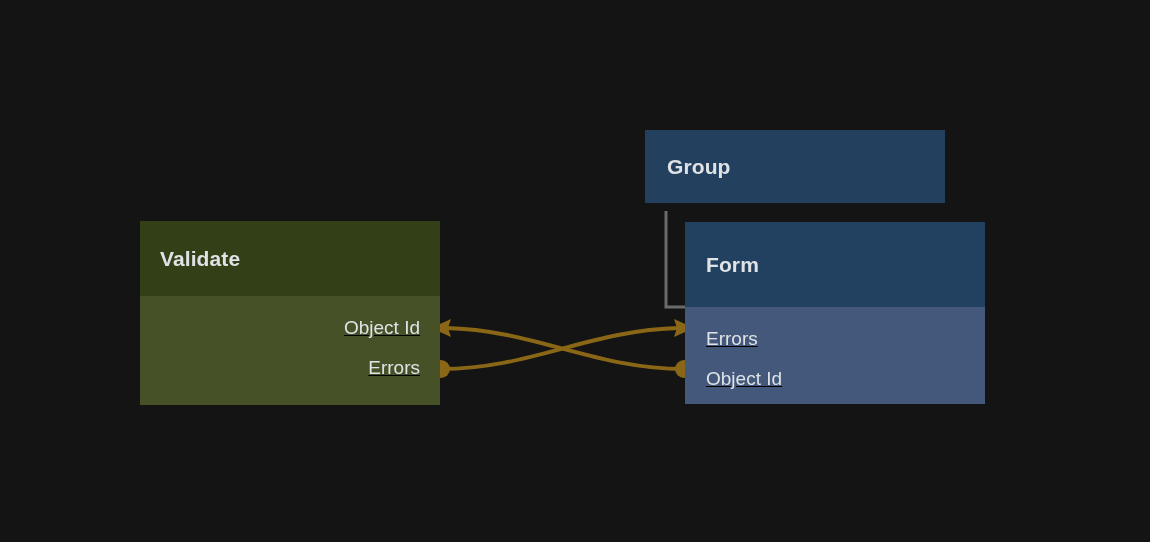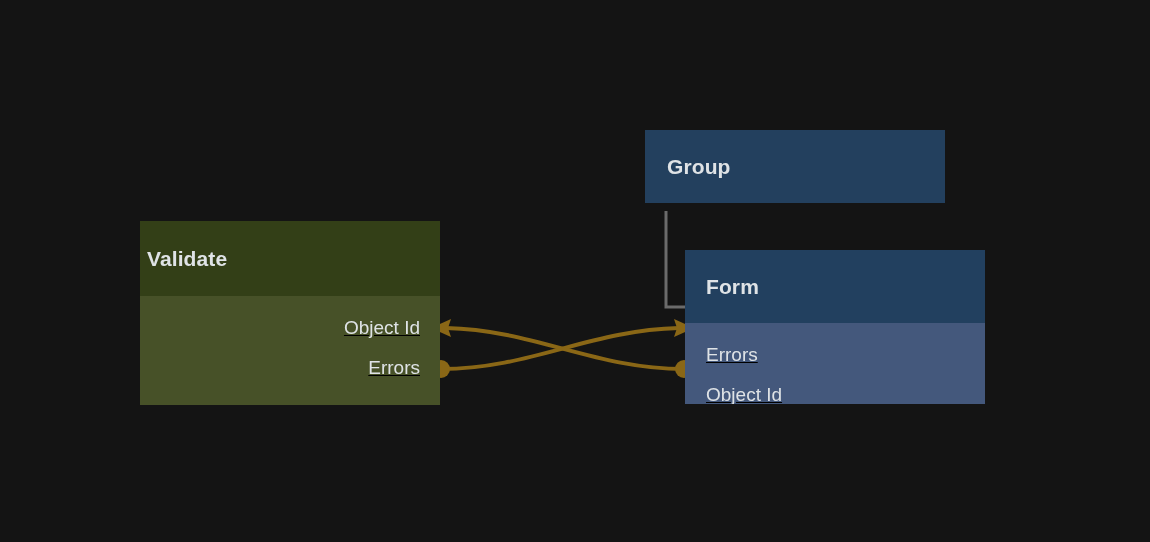--- a/index.html
+++ b/index.html
@@ -70,21 +70,21 @@
   
   #node-validate {
     left: 140px;
     top: 221px;
     width: 300px;
     height: 184px;
   }
   #node-validate .node-header {
     height: 75px;
     background: #333f17;
-    padding-left: 7px;
+    padding-left: 20px;
   }
   #node-validate .node-body {
     height: 109px;
     background: #475128;
     padding-top: 11px;
   }
   #node-validate .port-row {
     justify-content: flex-end;
     padding-right: 20px;
   }
@@ -103,24 +103,23 @@
   }
 
   
   #node-form {
     left: 685px;
     top: 222px;
     width: 300px;
     height: 182px;
   }
   #node-form .node-header {
-    height: 73px;
+    height: 85px;
     background: #22405f;
     padding-left: 21px;
-    margin-top: 28px;
   }
   #node-form .node-body {
     height: 109px;
     background: #44587c;
     padding-top: 11px;
   }
   #node-form .port-row {
     justify-content: flex-start;
     padding-left: 21px;
   }

